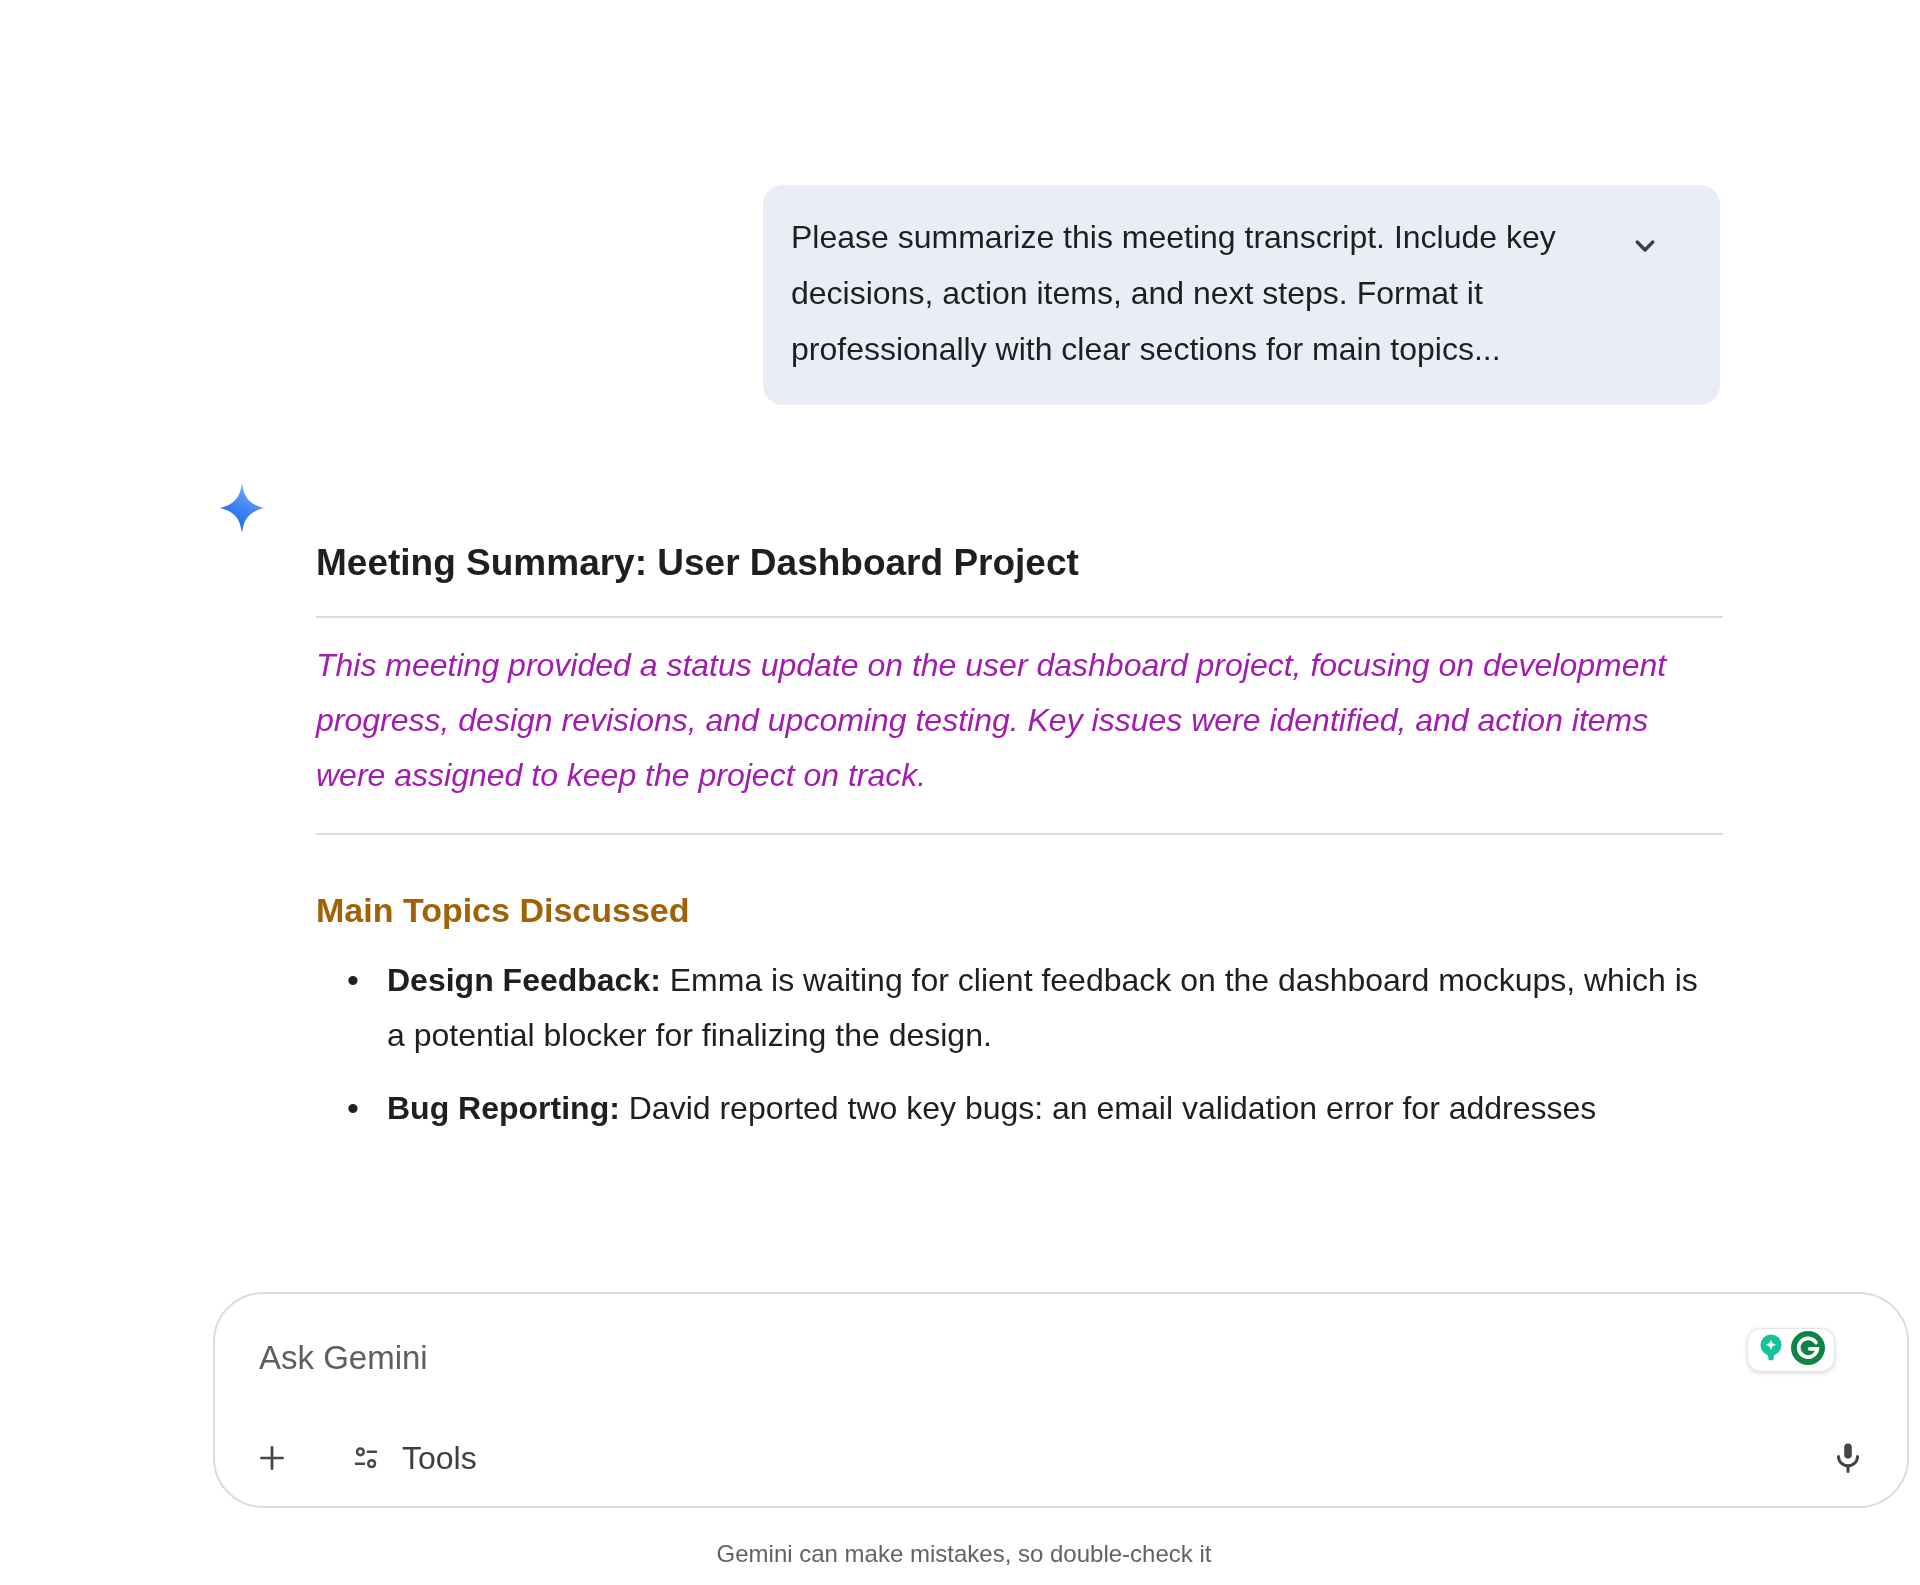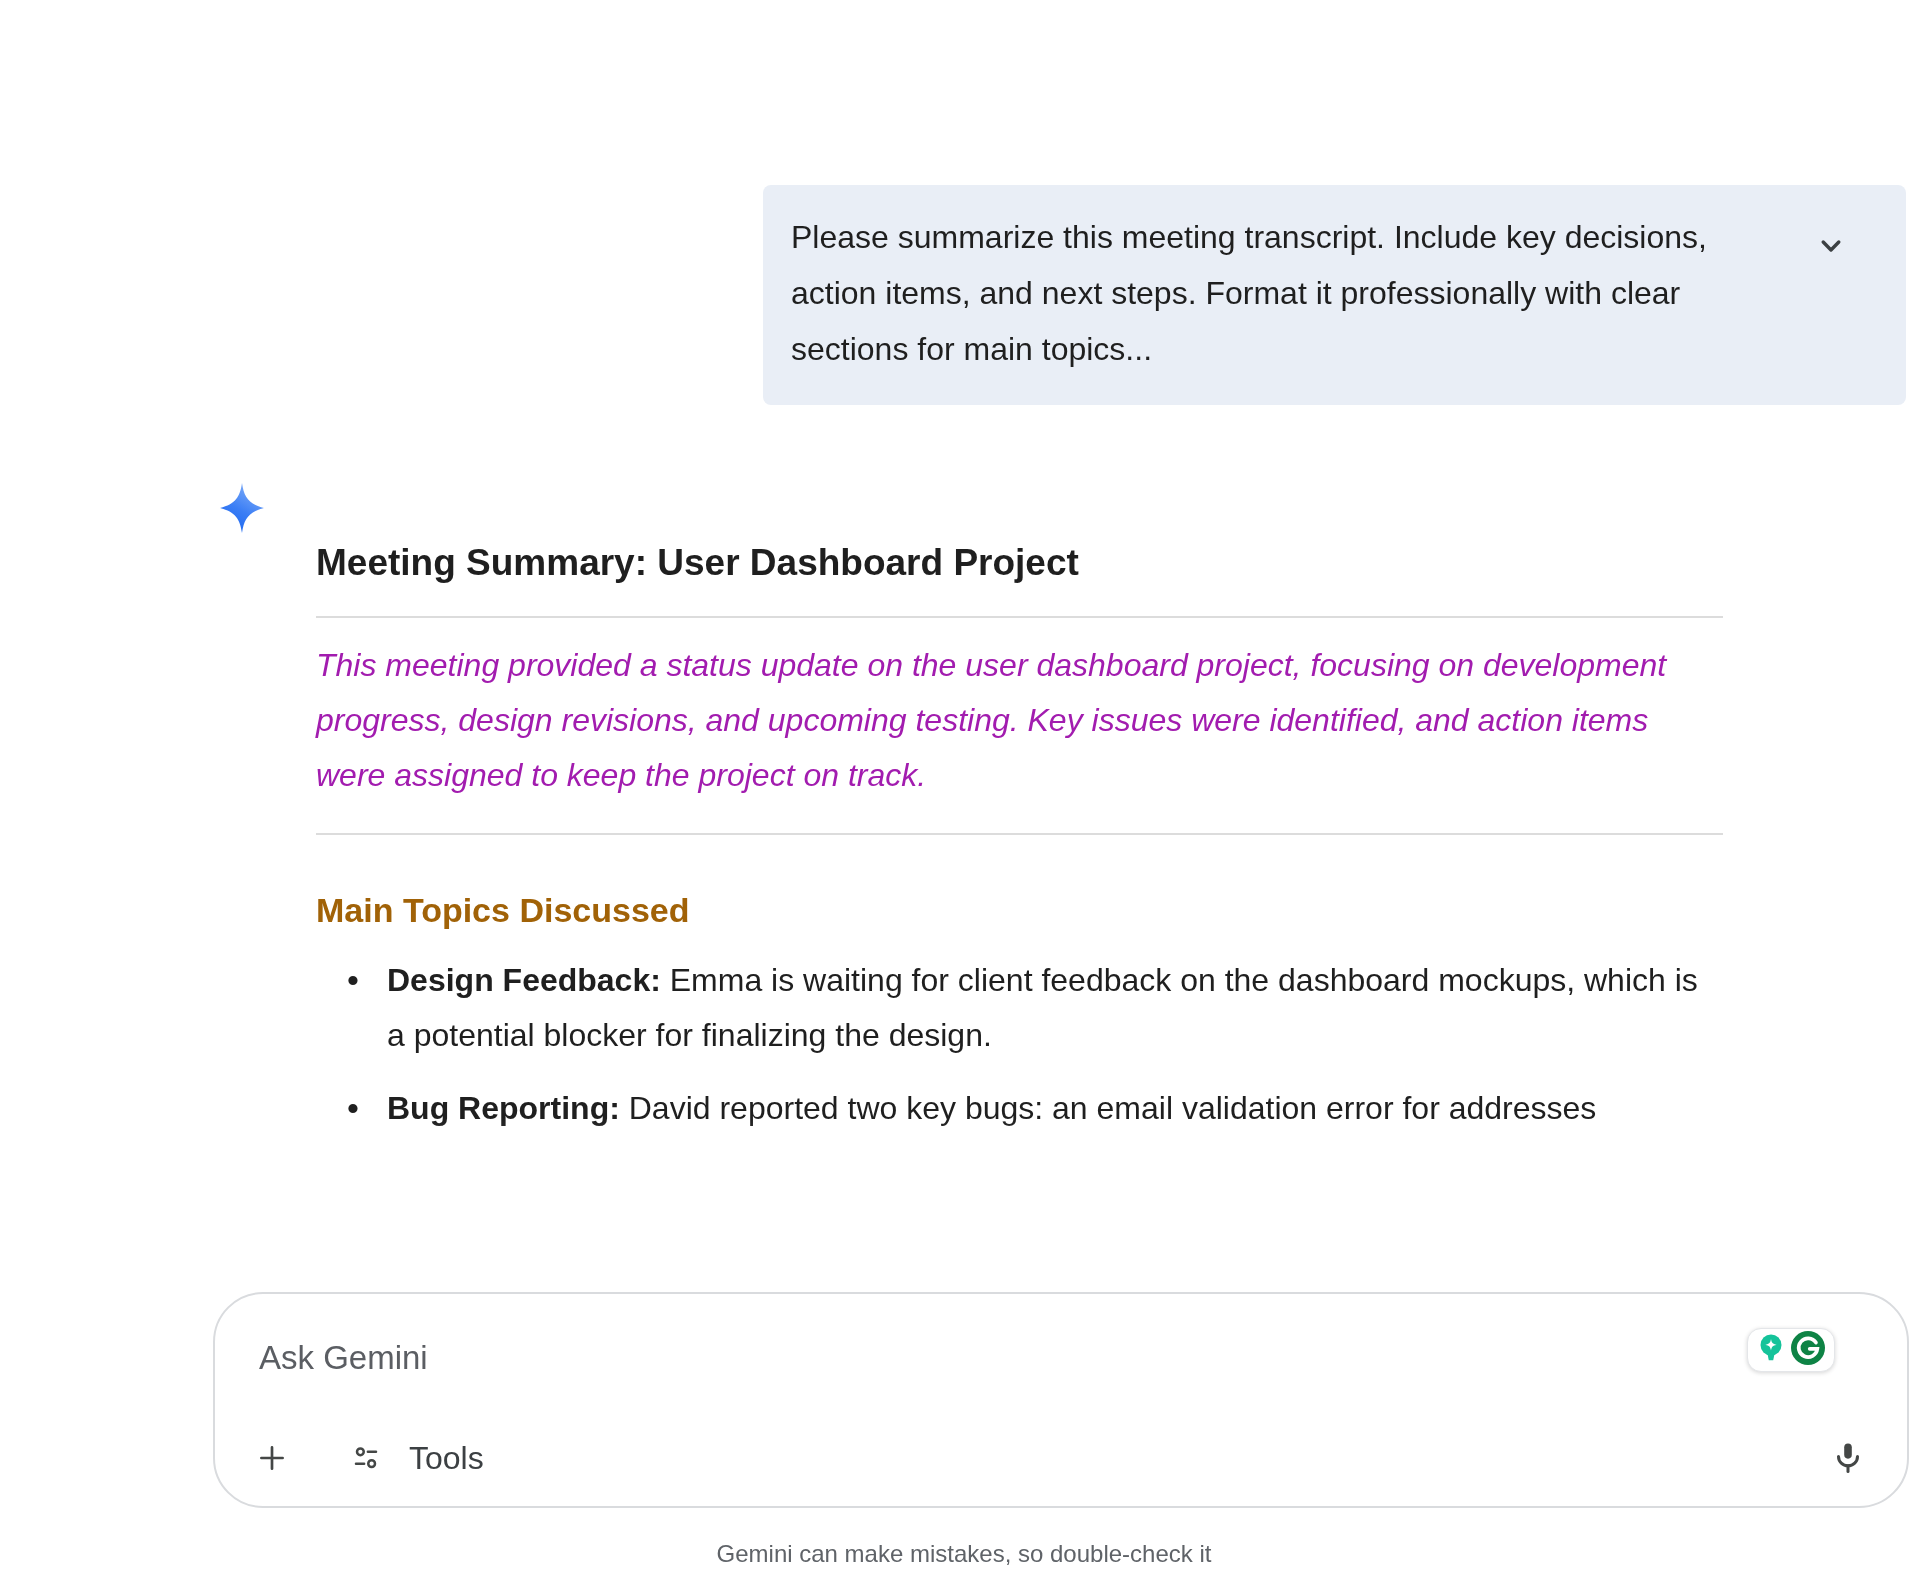--- a/index.html
+++ b/index.html
@@ -7,22 +7,22 @@
   body {
     width: 1920px; height: 1585px;
     position: relative; overflow: hidden;
     font-family: "Liberation Sans", "DejaVu Sans", sans-serif;
     color: #1f1f1f;
   }
   .page { position: absolute; inset: 0; }
 
   
   .user-bubble {
-    position: absolute; left: 763px; top: 185px; width: 1143px;
-    background: #e9eef6; border-radius: 8px;
+    position: absolute; left: 763px; top: 185px; width: 957px;
+    background: #e9eef6; border-radius: 20px;
     padding: 24px 142px 28px 28px;
   }
   .user-bubble .bubble-text {
     font-size: 32px; line-height: 56px; color: #1f1f1f;
   }
   .collapse-btn {
     position: absolute; right: 58px; top: 44px;
     width: 34px; height: 34px; border: none; background: transparent;
     cursor: pointer; padding: 0;
   }
@@ -87,21 +87,21 @@
     cursor: pointer;
   }
   .composer-bottom {
     position: absolute; left: 40px; right: 40px; bottom: 26px; height: 44px;
     display: flex; align-items: center;
   }
   .icon-btn {
     border: none; background: transparent; padding: 0; cursor: pointer;
     display: flex; align-items: center;
   }
-  .tools-btn { margin-left: 61px; gap: 27px; }
+  .tools-btn { margin-left: 61px; gap: 20px; }
   .tools-btn .tools-label { font-size: 32px; color: #3c4043; }
   .mic-btn { margin-left: auto; }
 
   .disclaimer {
     position: absolute; left: 213px; width: 1502px; top: 248px;
     text-align: center; font-size: 24px; color: #5f6368;
   }
 </style>
 </head>
 <body>

